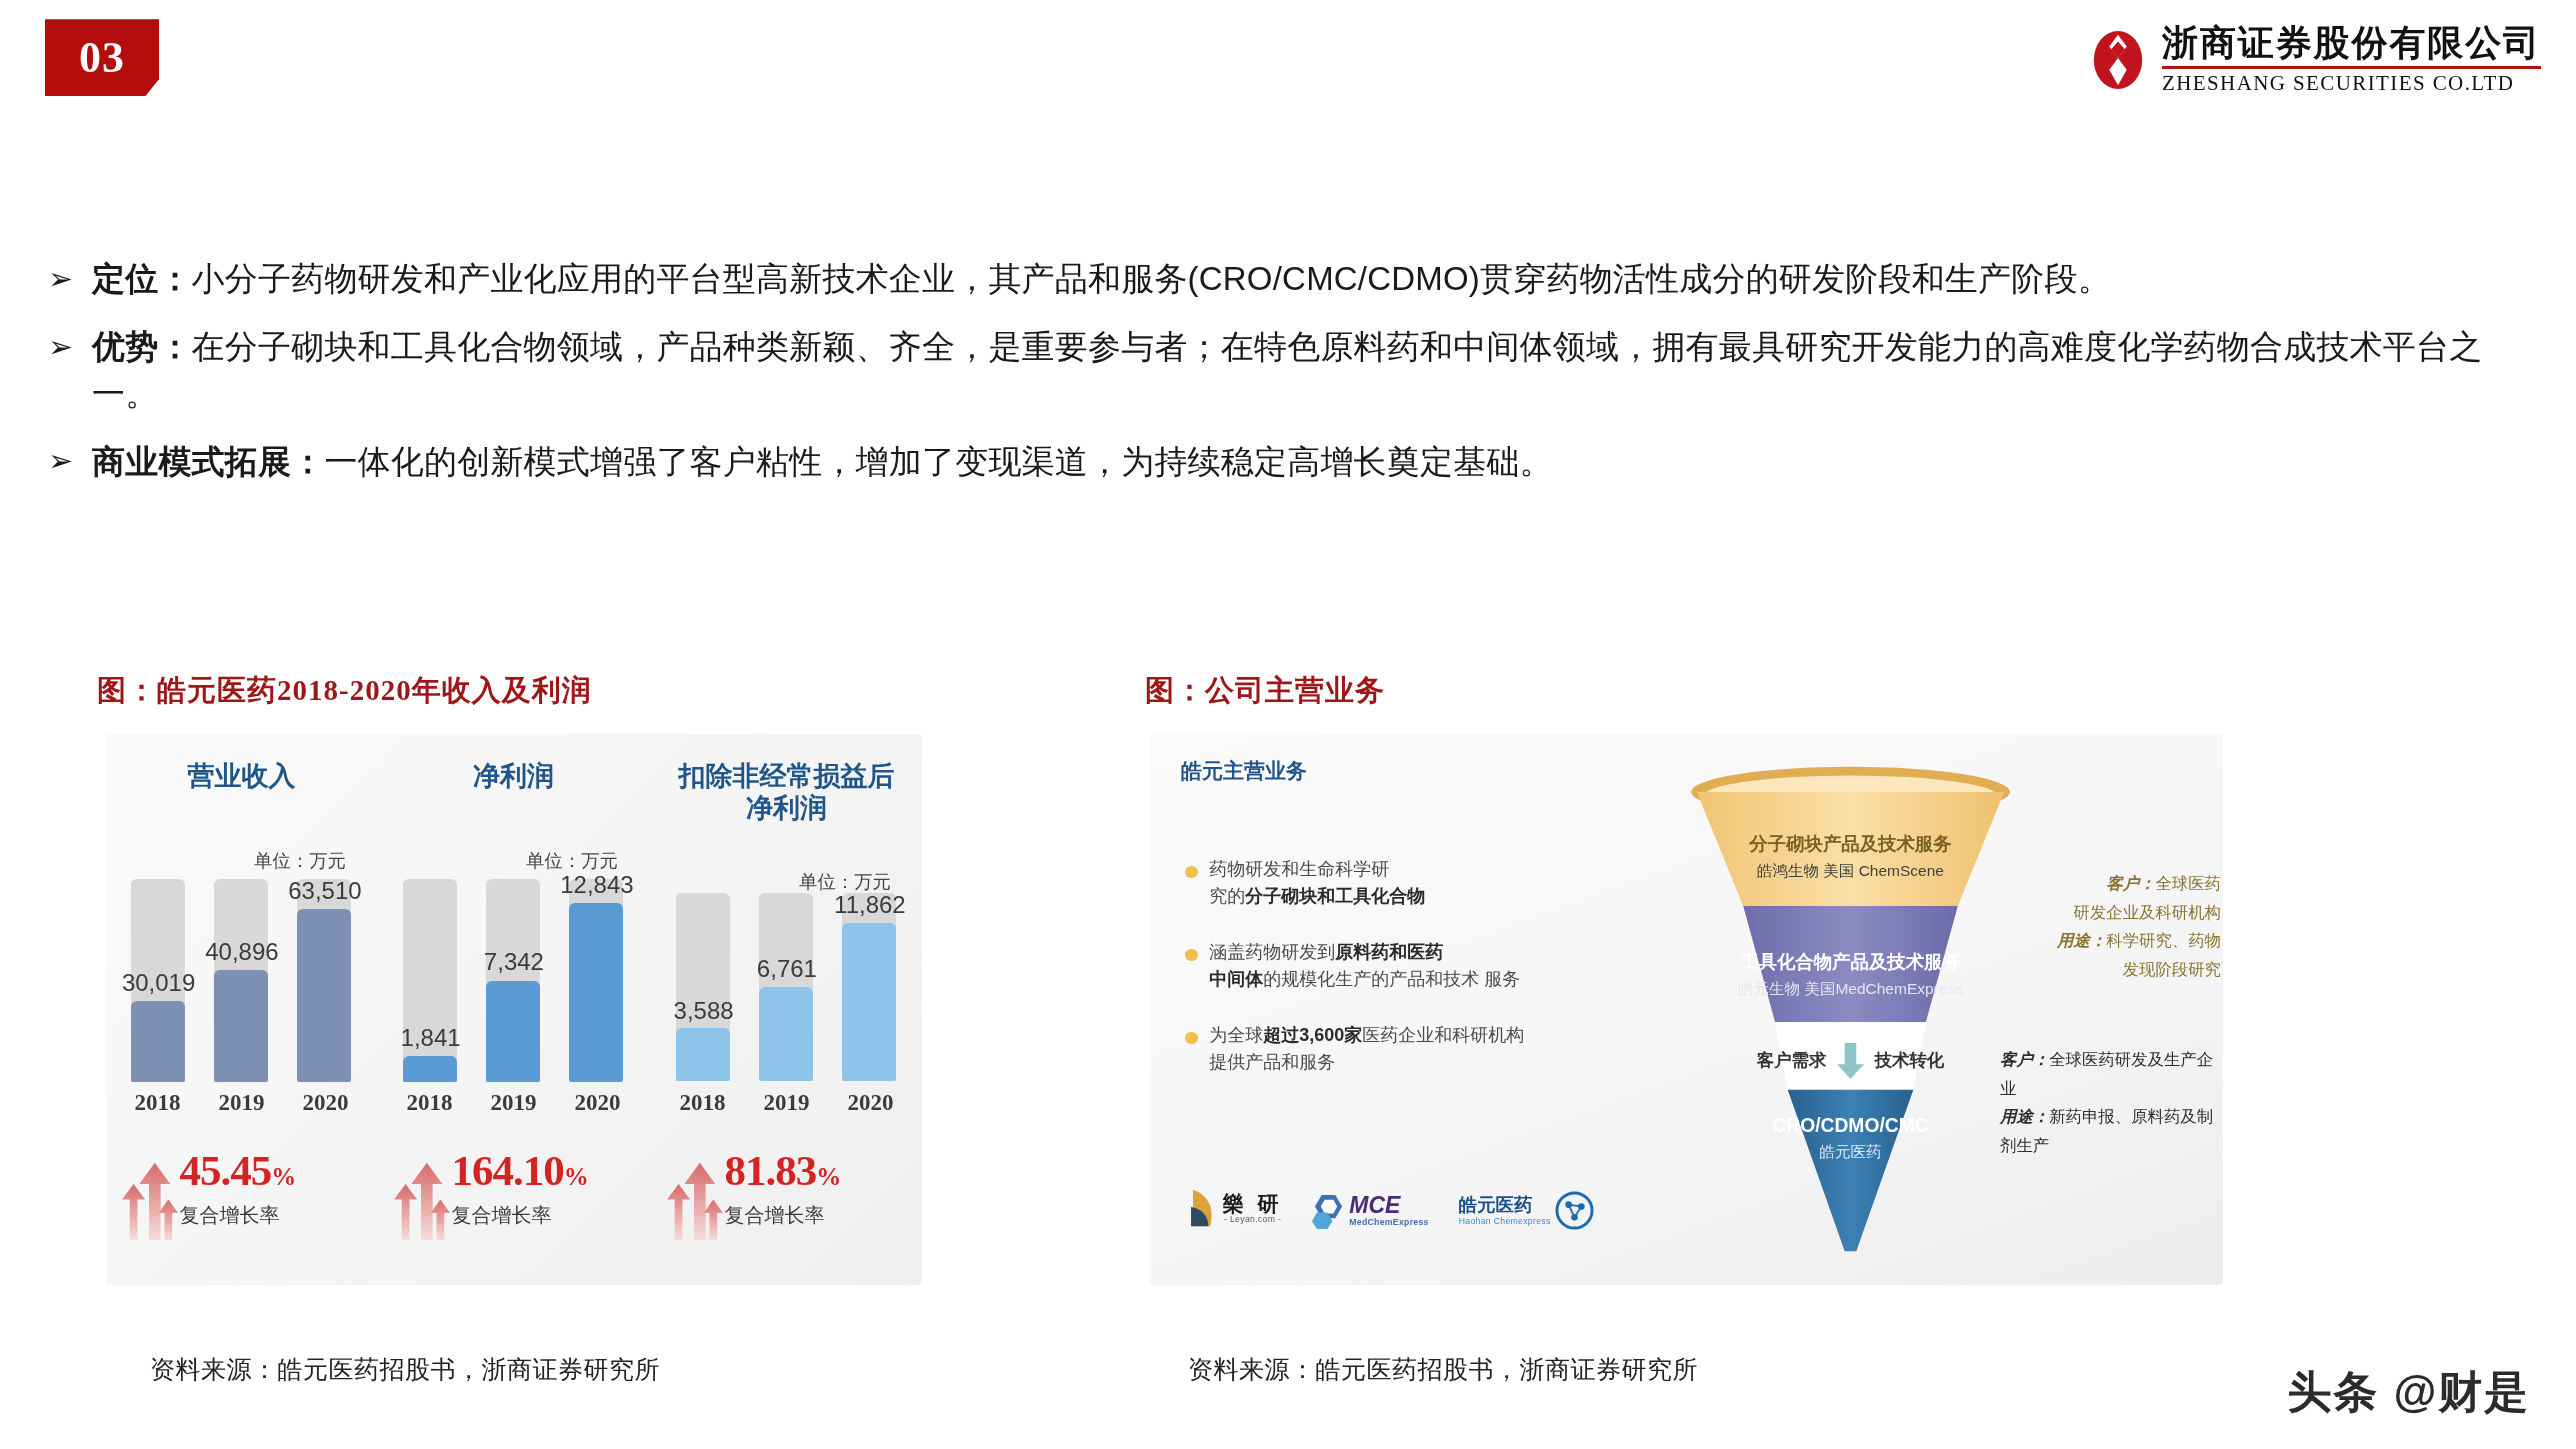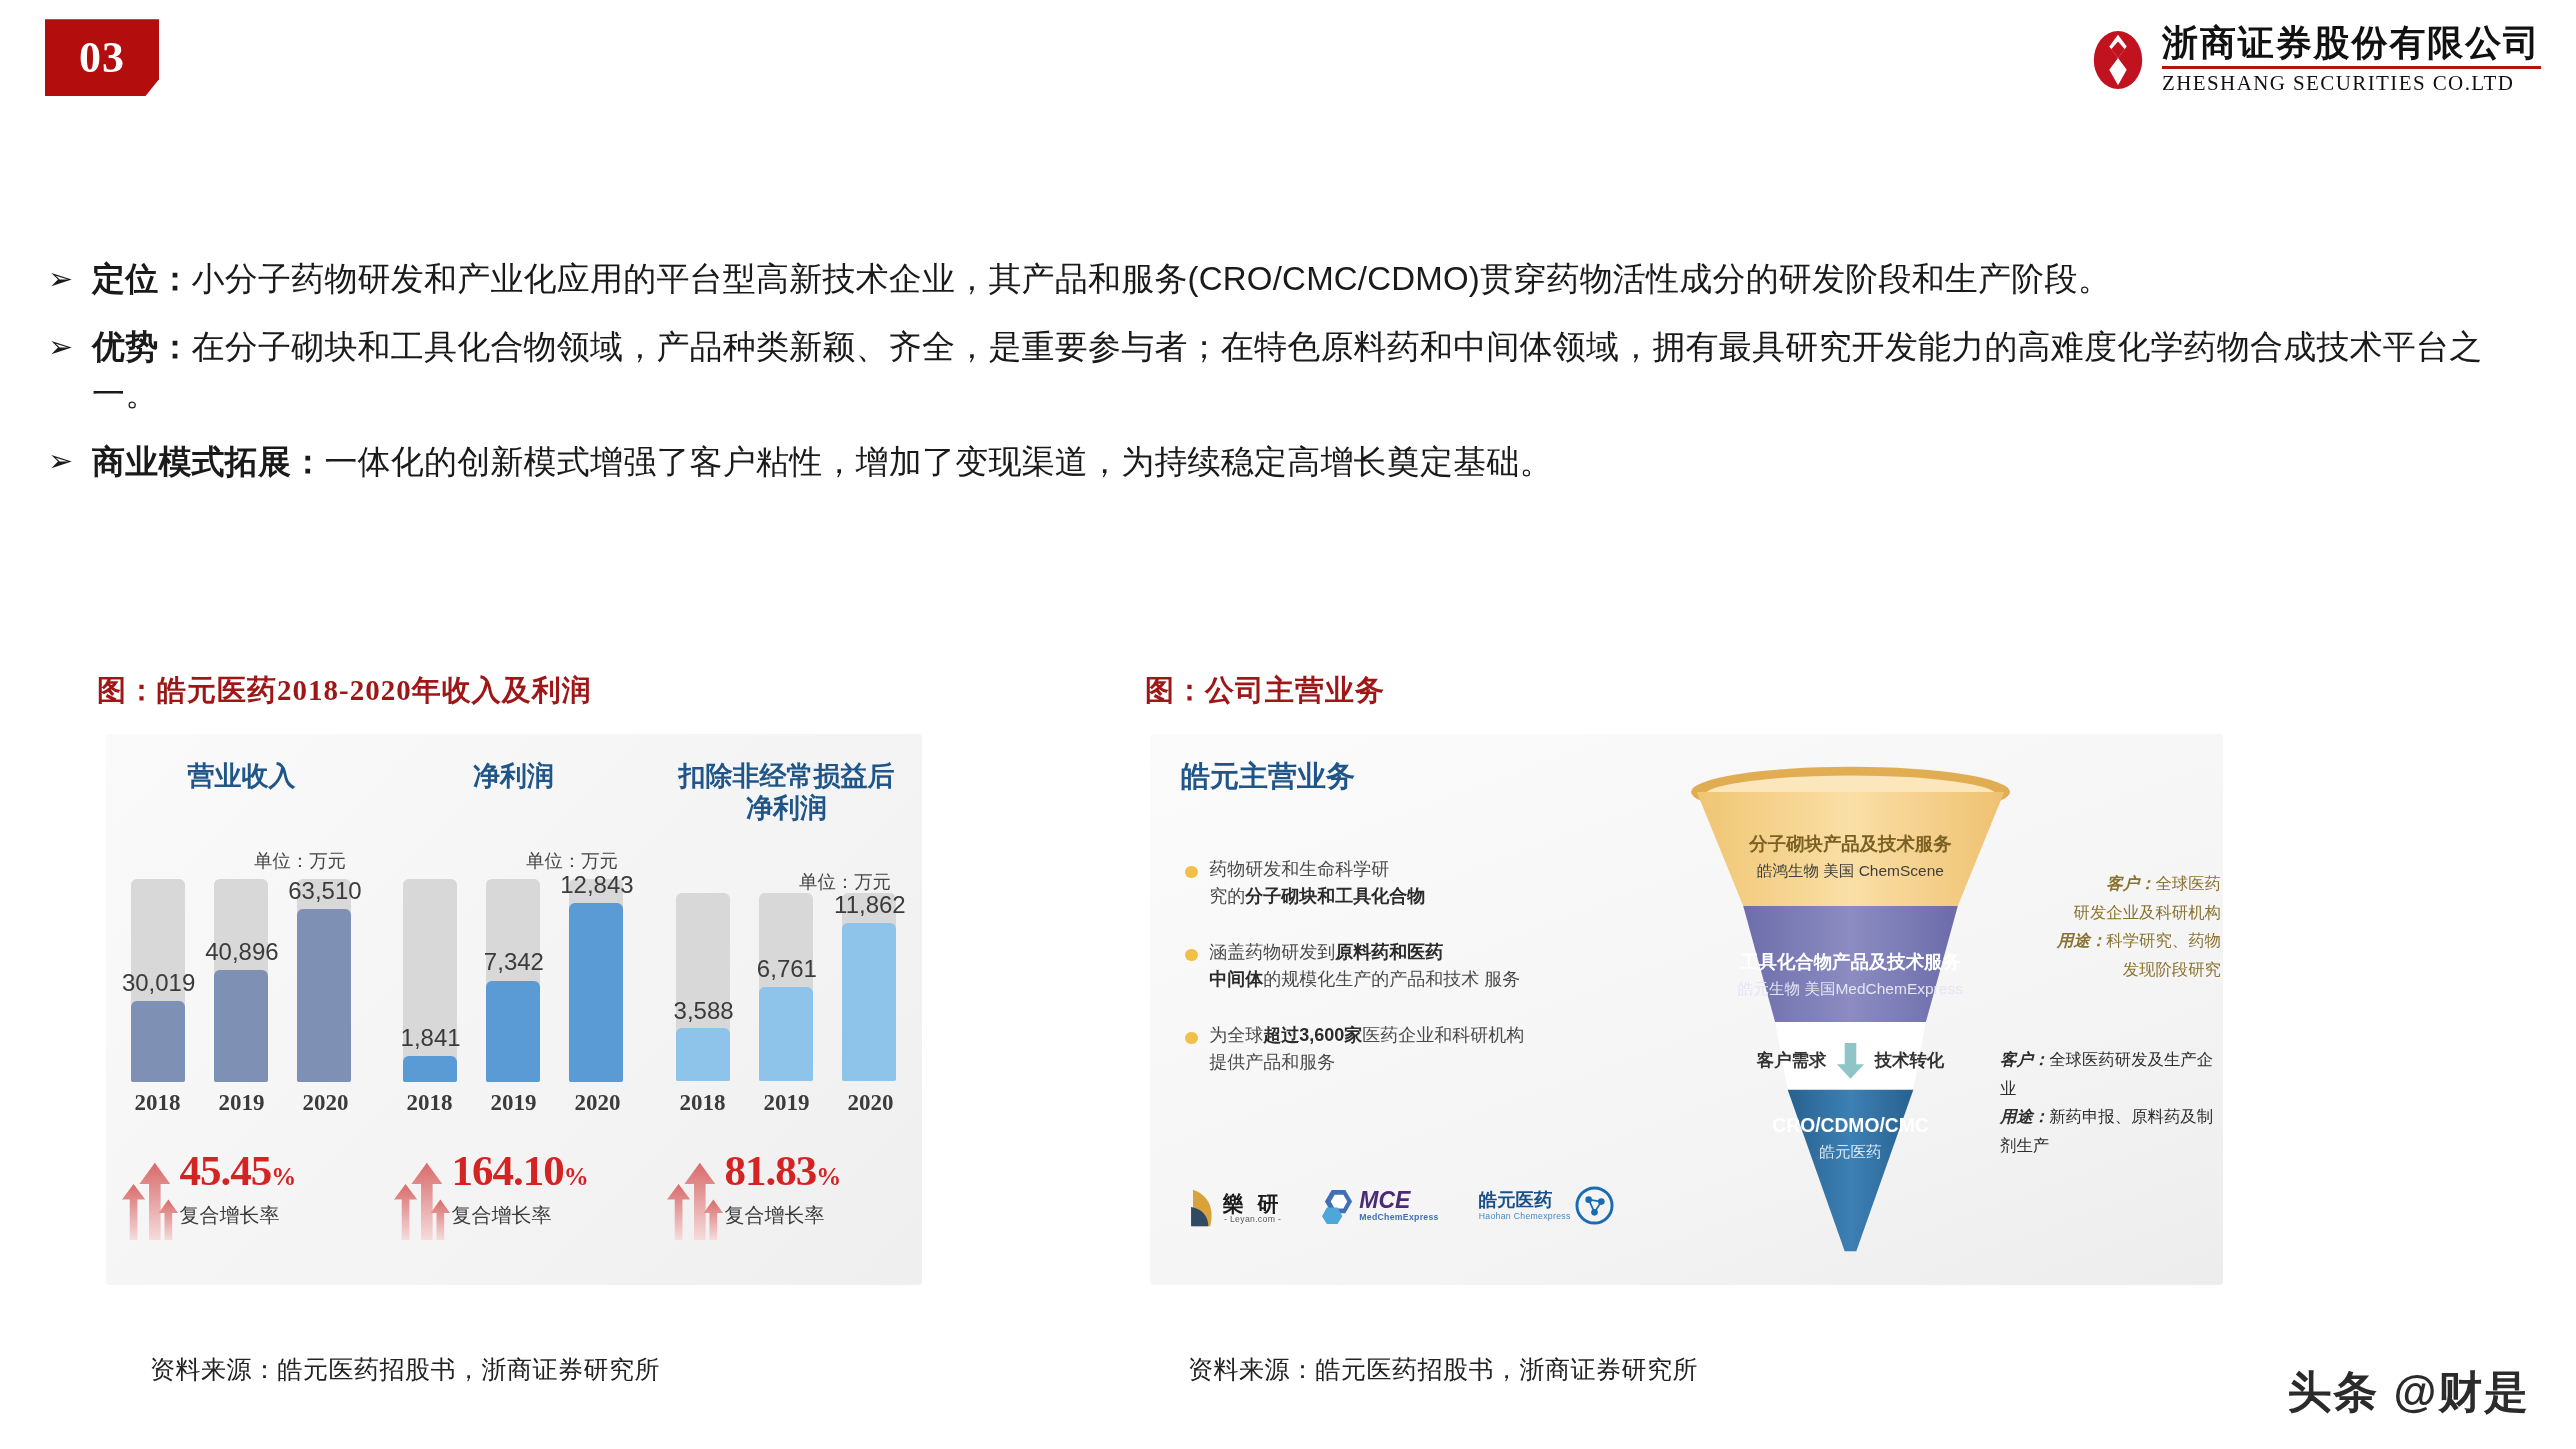--- a/index.html
+++ b/index.html
@@ -102,28 +102,28 @@
     font-family:"Liberation Serif","DejaVu Serif",serif;letter-spacing:-1px;}
   .cagr-val .pct{font-size:25px;}
   .cagr-cap{font-size:20px;color:#3b3b3b;margin-top:9.7px;}
 
   
   #card-right{
     position:absolute;left:1150px;top:734px;width:1073px;height:551px;
     background:linear-gradient(160deg,#fbfbfb 0%,#f5f5f5 60%,#ededed 100%);
     border-radius:3.9px;overflow:hidden;
   }
-  #rc-title{position:absolute;left:31px;top:23px;font-size:29px;font-weight:bold;color:#1f5588;}
+  #rc-title{position:absolute;left:31px;top:23px;font-size:21px;font-weight:bold;color:#1f5588;}
   #rc-bullets{position:absolute;left:35px;top:122px;width:367px;}
   .rcb{display:flex;margin-bottom:29px;}
   .rcb-dot{flex:0 0 auto;width:12.6px;height:12.6px;border-radius:50%;
     background:#f0c04a;margin:9.7px 11.6px 0 0;}
   .rcb-text{font-size:18px;color:#4a4a4a;line-height:1.5;}
   .rcb-text b{color:#2b2b2b;}
-  #logos{position:absolute;left:39px;top:452px;display:flex;align-items:flex-start;gap:40px;}
+  #logos{position:absolute;left:39px;top:452px;display:flex;align-items:flex-end;gap:30px;}
   .logo-box{display:flex;align-items:center;}
   .logo-cap{font-size:8.7px;color:#5a5a5a;text-align:center;letter-spacing:0.3px;}
 
   
   #funnel{position:absolute;left:541px;top:29px;width:319px;height:493px;}
   .fn-band{position:absolute;left:0;width:319px;display:flex;
     flex-direction:column;align-items:center;justify-content:center;}
   .fn-main{font-size:18.4px;font-weight:bold;}
   .fn-sub{font-size:15.5px;margin-top:5.8px;}
   #fn-mid-row{position:absolute;left:0;top:269px;width:319px;height:56px;

